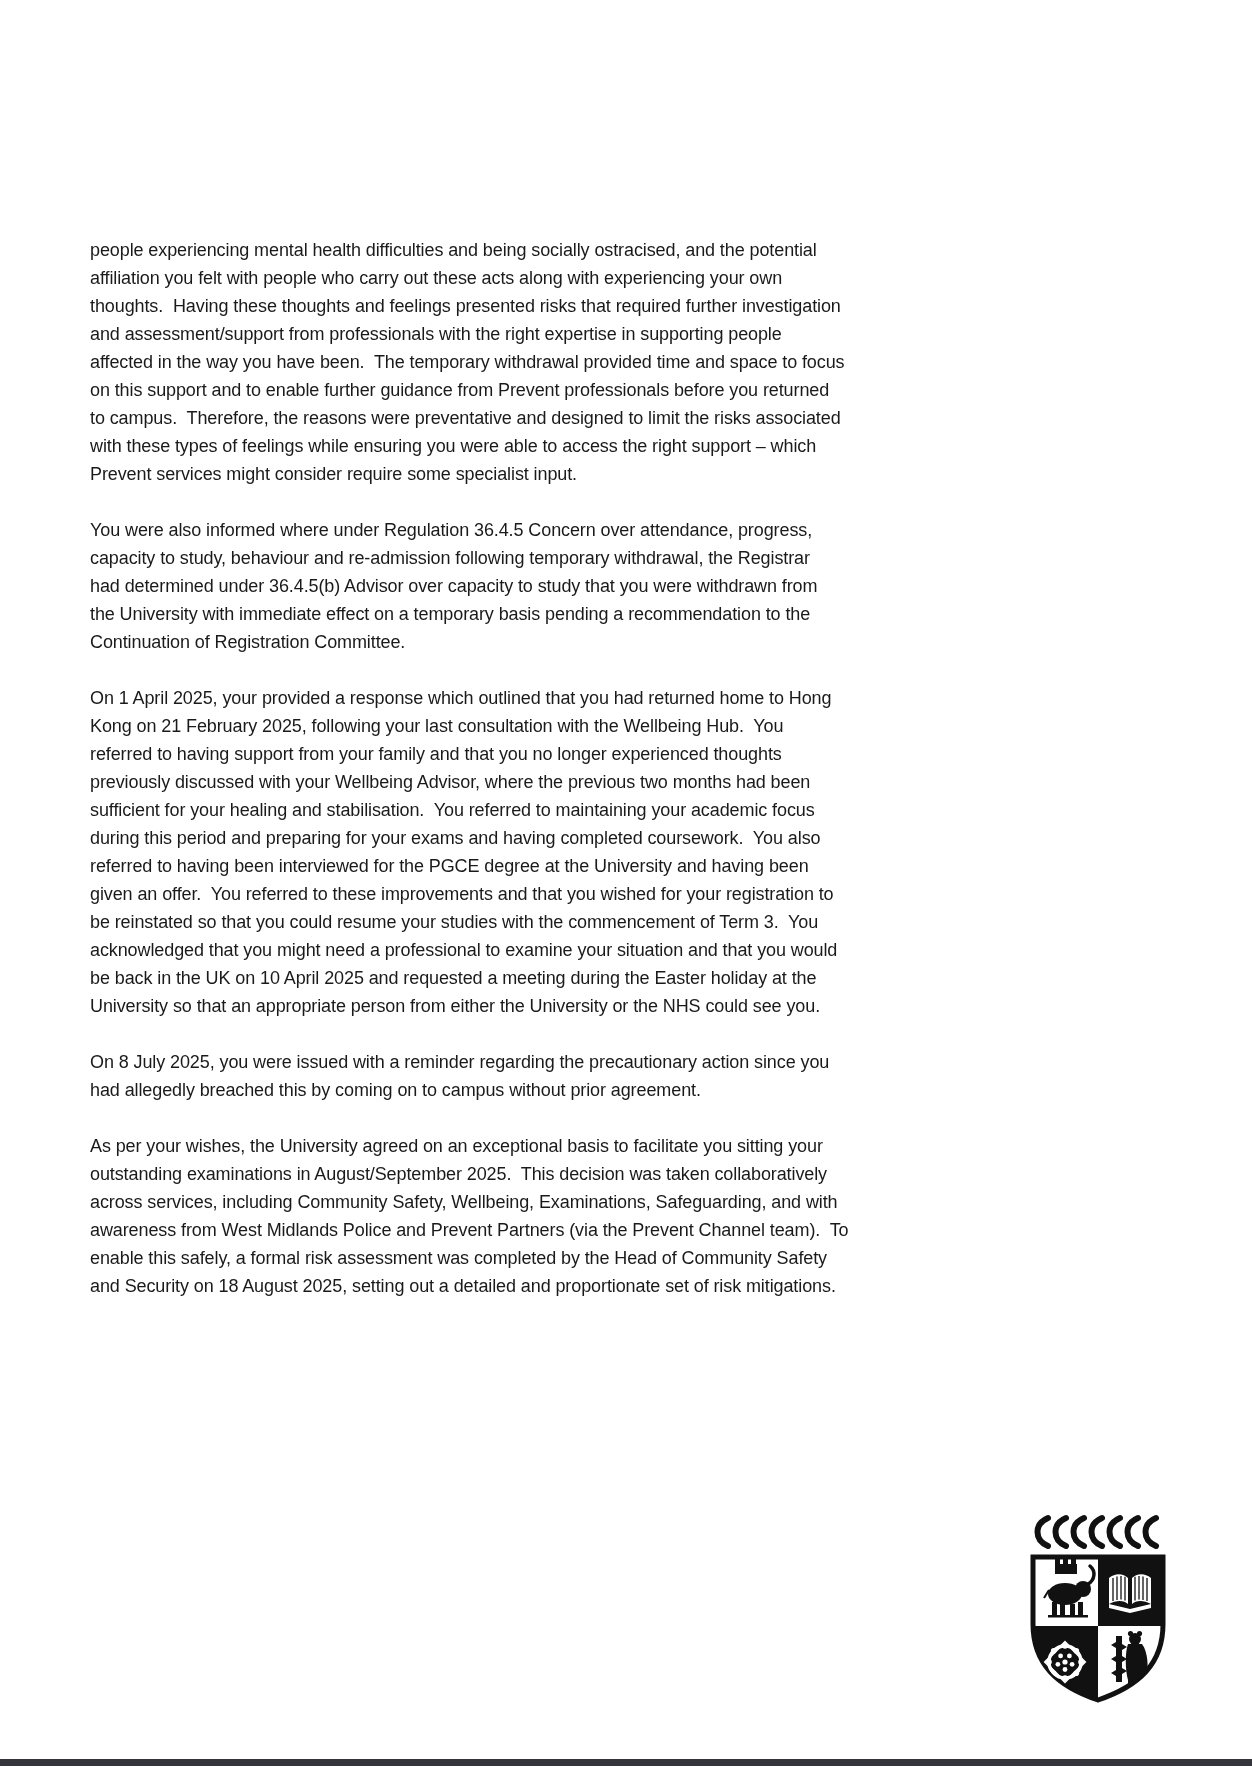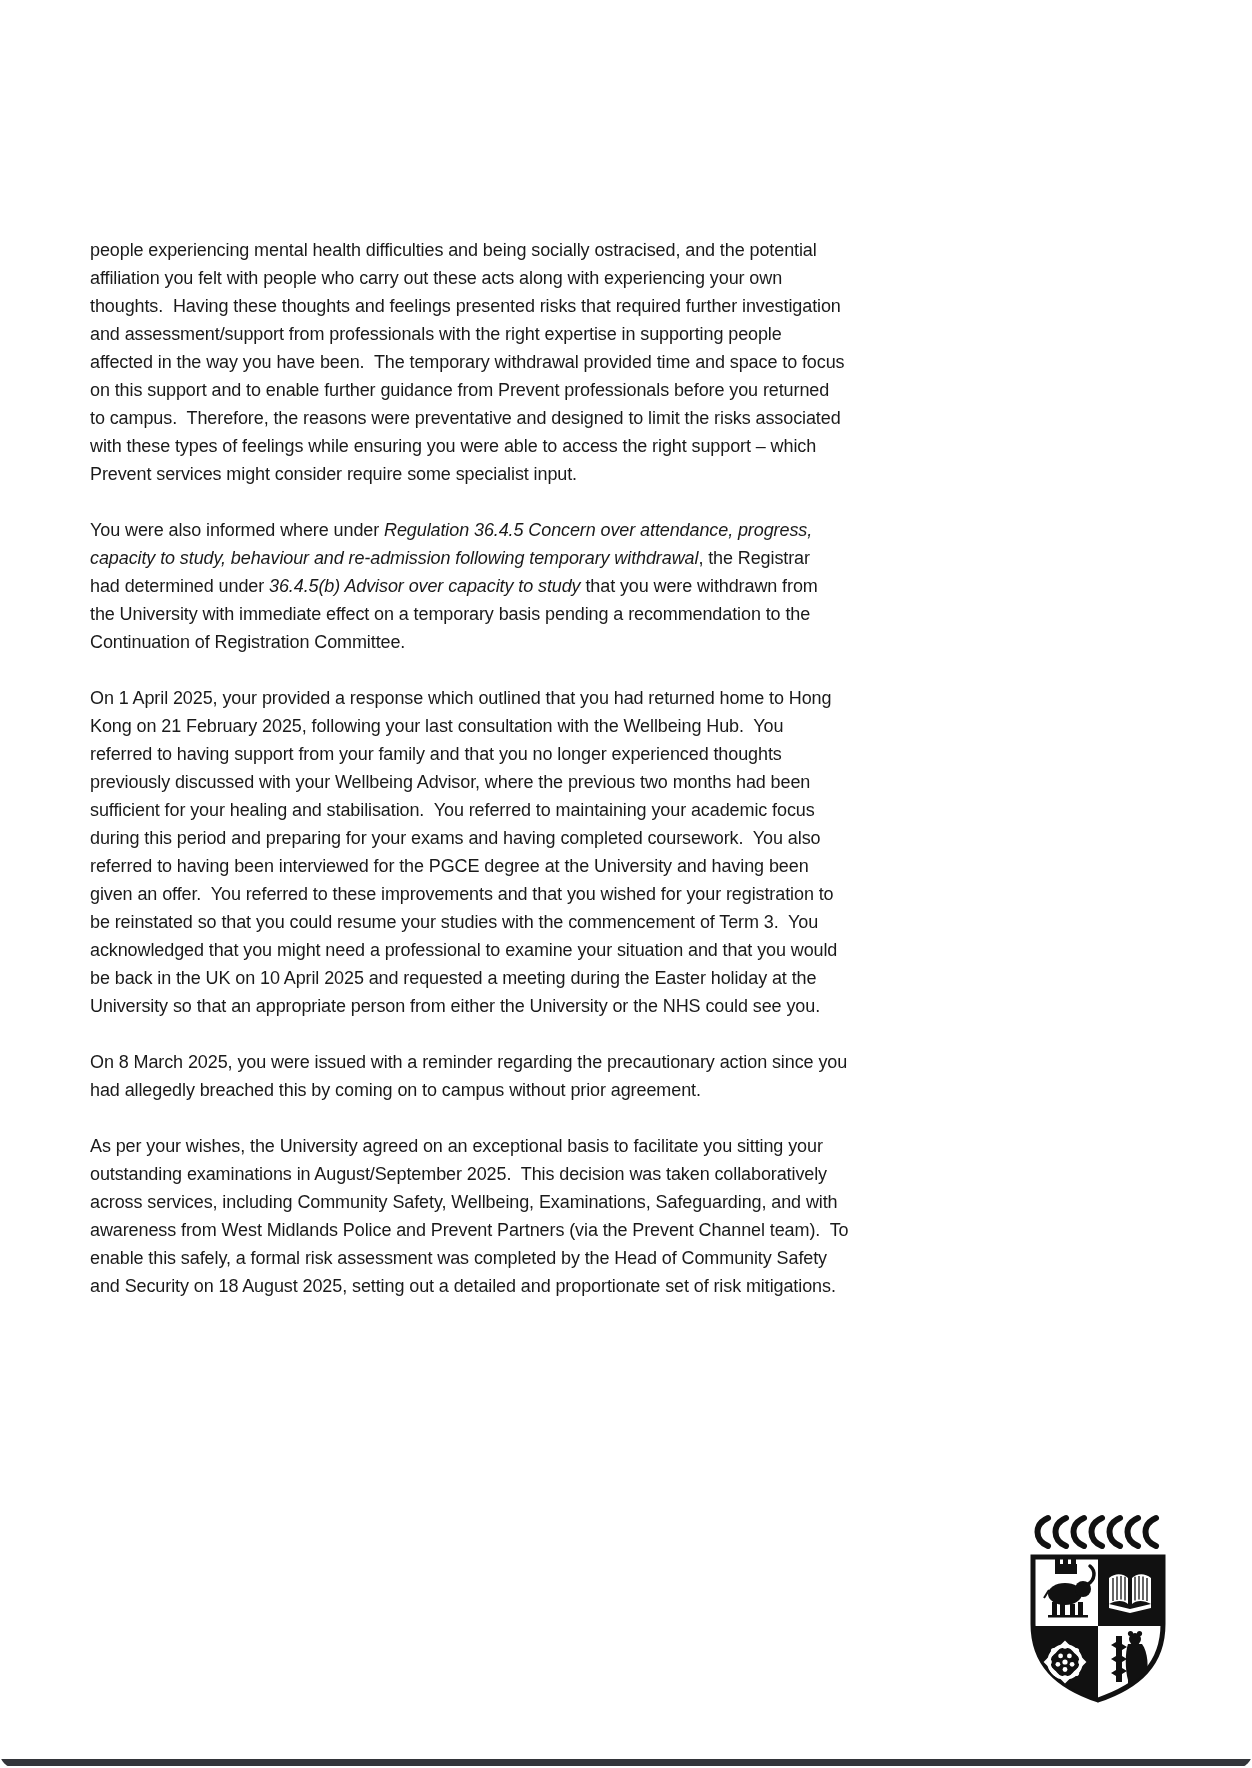--- a/index.html
+++ b/index.html
@@ -4,36 +4,35 @@
 <style>
   html, body { margin: 0; padding: 0; background: #ffffff; }
   .page {
     position: relative;
     width: 1252px;
     height: 1768px;
     background: #ffffff;
     font-family: "Liberation Sans", "DejaVu Sans", sans-serif;
     color: #1a1a1a;
     overflow: hidden;
-    border-radius: 15px;
   }
   .doc {
     position: absolute;
     left: 90px;
     top: 236px;
     width: 884px;
   }
   .para {
     margin: 0 0 28px 0;
     font-size: 18px;
     line-height: 28px;
     letter-spacing: -0.1px;
     white-space: pre-wrap;
   }
-  .para .it { font-style: italic; }
+  .para .it { }
   .crest {
     position: absolute;
     left: 1028px;
     top: 1512px;
     width: 140px;
     height: 192px;
   }
   .footer-rule {
     position: absolute;
     left: 0;
@@ -67,21 +66,21 @@
 referred to having support from your family and that you no longer experienced thoughts
 previously discussed with your Wellbeing Advisor, where the previous two months had been
 sufficient for your healing and stabilisation.  You referred to maintaining your academic focus
 during this period and preparing for your exams and having completed coursework.  You also
 referred to having been interviewed for the PGCE degree at the University and having been
 given an offer.  You referred to these improvements and that you wished for your registration to
 be reinstated so that you could resume your studies with the commencement of Term 3.  You
 acknowledged that you might need a professional to examine your situation and that you would
 be back in the UK on 10 April 2025 and requested a meeting during the Easter holiday at the
 University so that an appropriate person from either the University or the NHS could see you.</span></p>
-      <p class="para"><span>On 8 March 2025, you were issued with a reminder regarding the precautionary action since you
+      <p class="para"><span>On 8 July 2025, you were issued with a reminder regarding the precautionary action since you
 had allegedly breached this by coming on to campus without prior agreement.</span></p>
       <p class="para"><span>As per your wishes, the University agreed on an exceptional basis to facilitate you sitting your
 outstanding examinations in August/September 2025.  This decision was taken collaboratively
 across services, including Community Safety, Wellbeing, Examinations, Safeguarding, and with
 awareness from West Midlands Police and Prevent Partners (via the Prevent Channel team).  To
 enable this safely, a formal risk assessment was completed by the Head of Community Safety
 and Security on 18 August 2025, setting out a detailed and proportionate set of risk mitigations.</span></p>
     </div>
 
   <svg class="crest" viewBox="0 0 140 192" xmlns="http://www.w3.org/2000/svg" aria-hidden="true">

